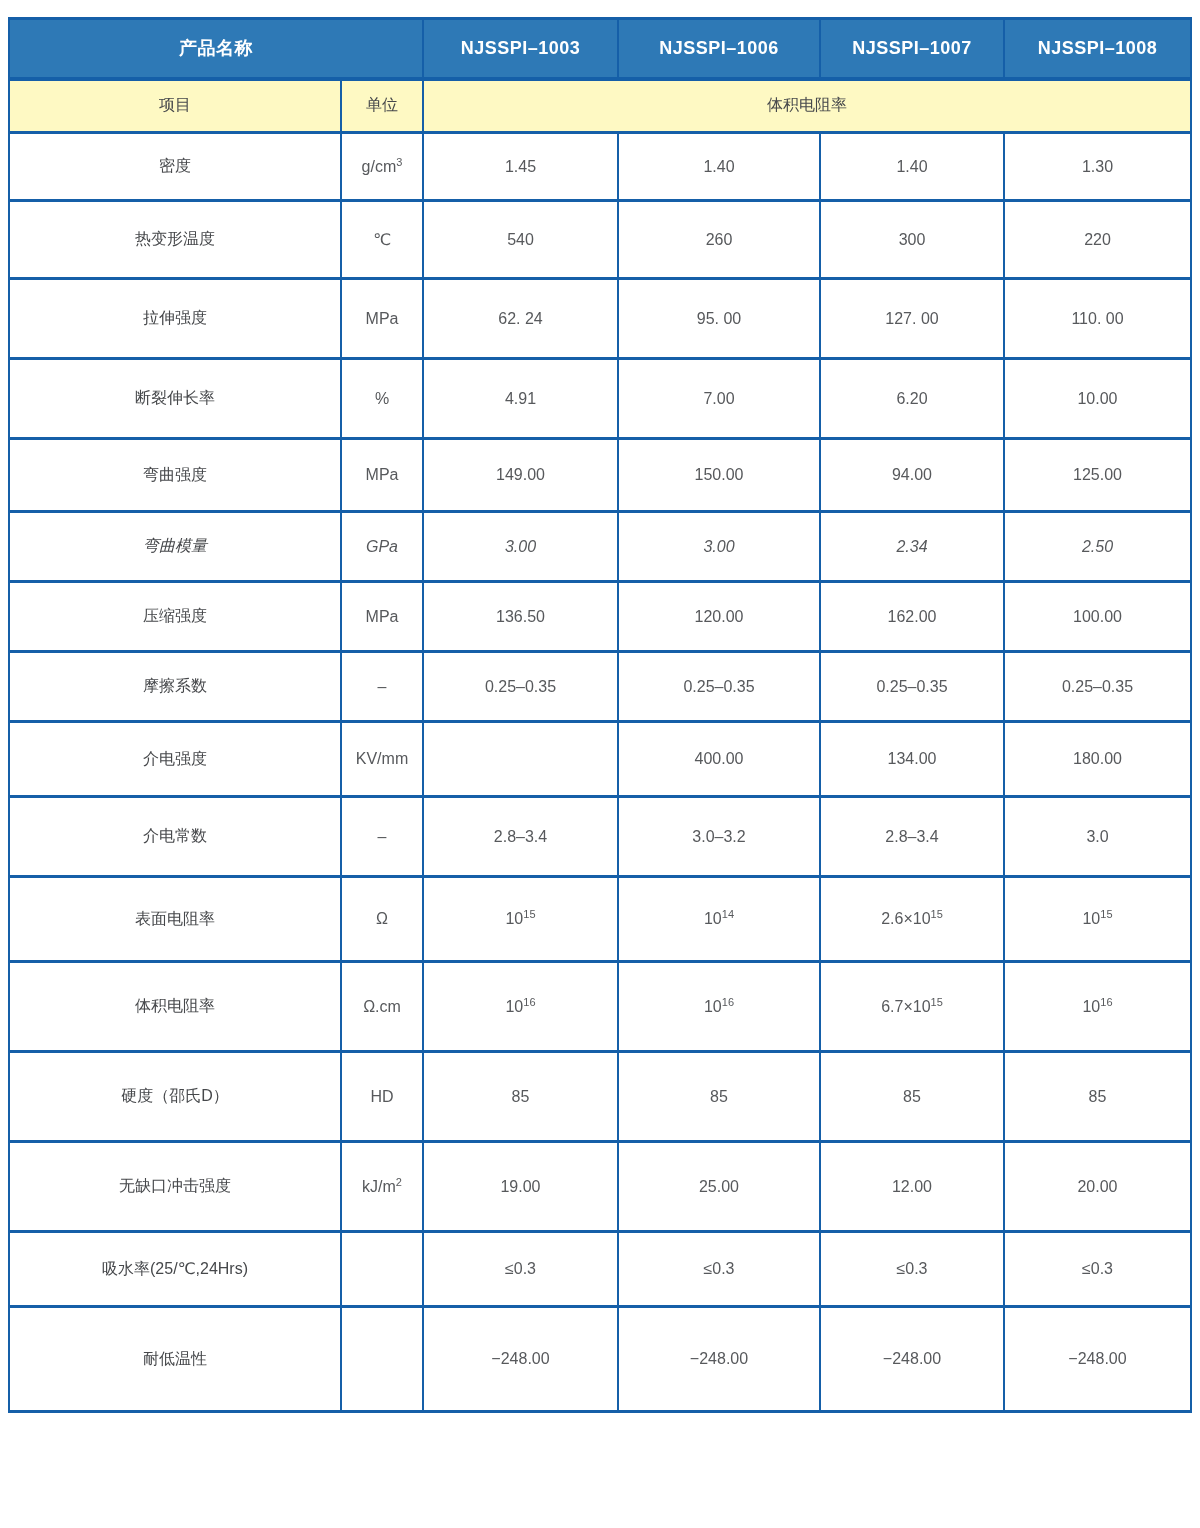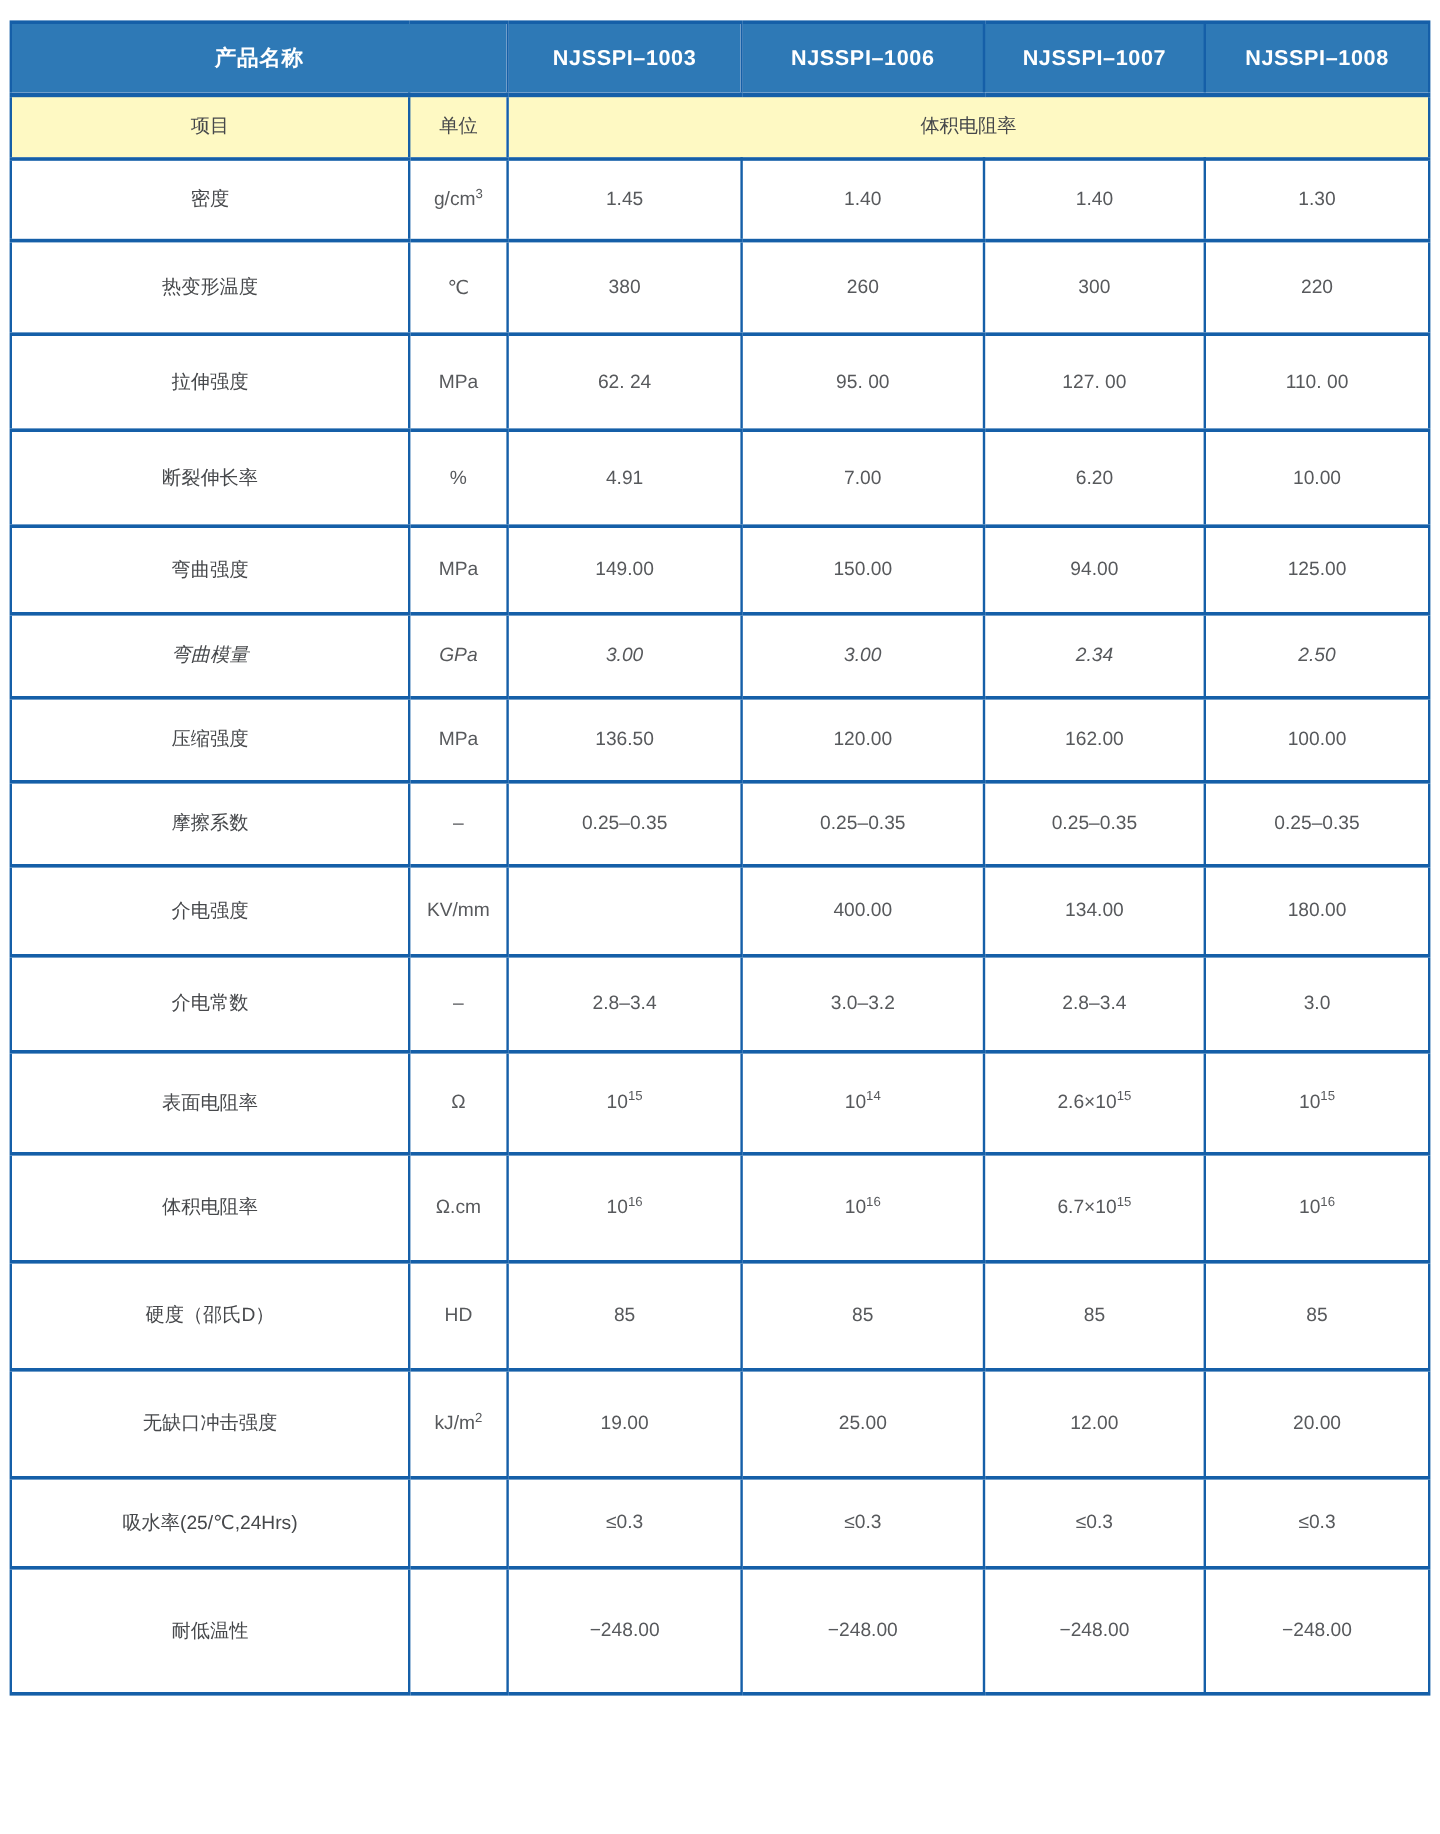--- a/index.html
+++ b/index.html
@@ -101,21 +101,21 @@
         <td class="item">密度</td>
         <td class="unit">g/cm<sup>3</sup></td>
         <td class="val">1.45</td>
         <td class="val">1.40</td>
         <td class="val">1.40</td>
         <td class="val">1.30</td>
       </tr>
       <tr>
         <td class="item">热变形温度</td>
         <td class="unit">℃</td>
-        <td class="val">380</td>
+        <td class="val">540</td>
         <td class="val">260</td>
         <td class="val">300</td>
         <td class="val">220</td>
       </tr>
       <tr>
         <td class="item">拉伸强度</td>
         <td class="unit">MPa</td>
         <td class="val">62. 24</td>
         <td class="val">95. 00</td>
         <td class="val">127. 00</td>

